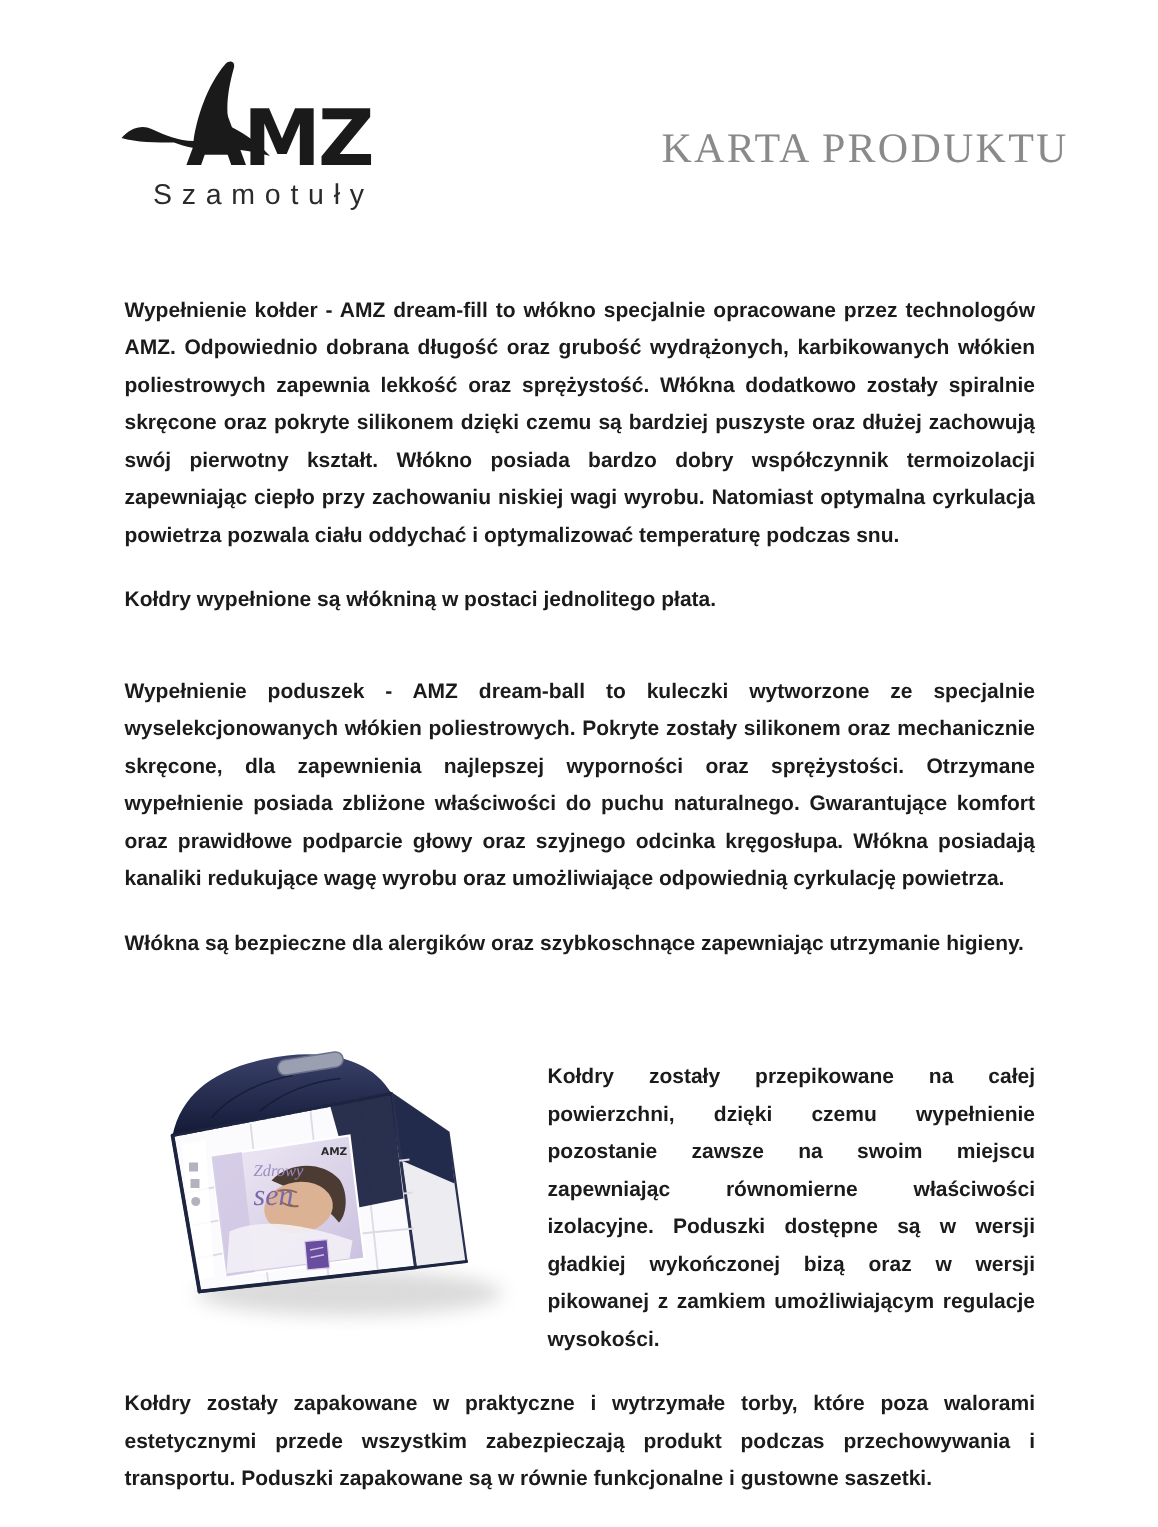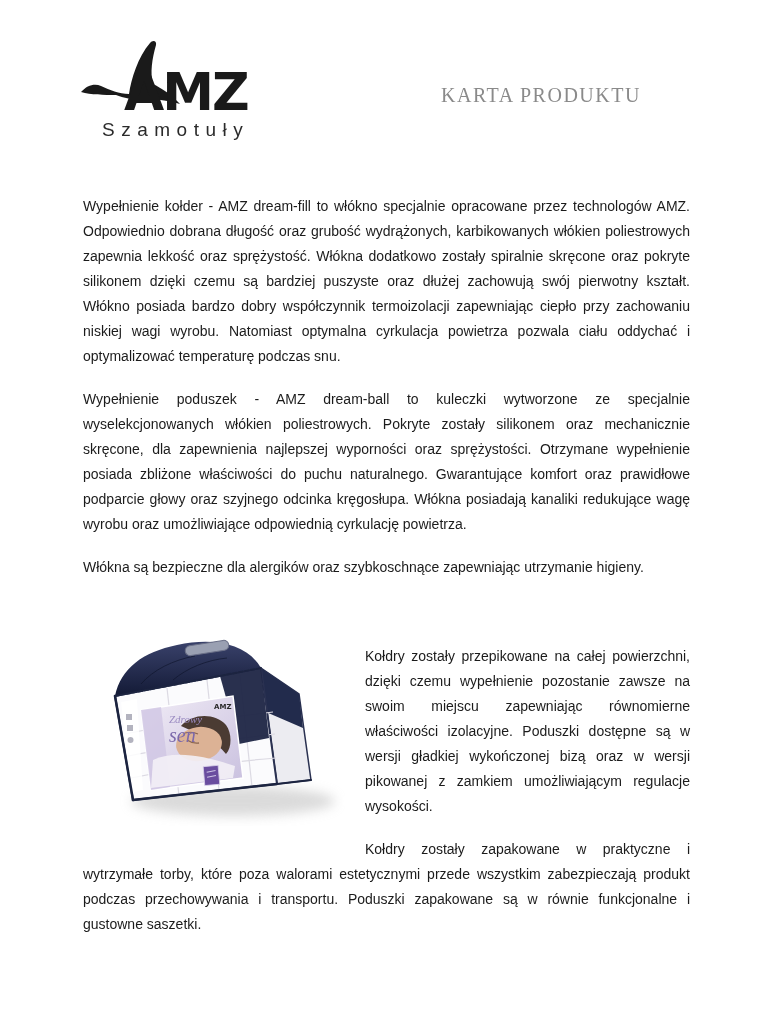--- a/index.html
+++ b/index.html
@@ -6,28 +6,28 @@
   .page{
     position:relative;width:768px;height:1018px;overflow:hidden;
     background:#ffffff;color:#1b1b1b;
     font-family:"Liberation Sans",sans-serif;
   }
   
   .brand{position:absolute;left:80px;top:38px;width:200px;height:102px;}
   .page-title{
     position:absolute;left:441px;top:84px;
     font-family:"Liberation Serif",serif;
-    font-size:20px;letter-spacing:1.5px;color:#8a8a8a;white-space:nowrap;
+    font-size:28px;letter-spacing:1.5px;color:#8a8a8a;white-space:nowrap;
   }
   
   .content{
     position:absolute;left:83px;top:194px;width:607px;
     font-size:14px;line-height:25px;text-align:justify;
   }
-  .content p{margin:0 0 18px 0;}
+  .content p{margin:0 0 18px 0;font-weight:bold;}
   p.single{margin-bottom:36px;}
   p.before-image{margin-bottom:64px;}
   
   .dreamfill-float{
     float:right;width:233px;height:130px;margin:0 0 8px 14px;
     position:relative;
   }
   .dreamfill-float svg{position:absolute;top:4px;left:0;}
   
   .pkg-float{
@@ -60,20 +60,21 @@
       <text x="22" y="98" font-family="Liberation Sans, sans-serif" font-size="19" font-weight="400" letter-spacing="6.5" fill="#2b2b2b">Szamotuły</text>
     </svg>
   </div>
 
   <div class="page-title">KARTA PRODUKTU</div>
 
   <div class="content">
 
 
     <p>Wypełnienie kołder - AMZ dream-fill to włókno specjalnie opracowane przez technologów AMZ. Odpowiednio dobrana długość oraz grubość wydrążonych, karbikowanych włókien poliestrowych zapewnia lekkość oraz sprężystość. Włókna dodatkowo zostały spiralnie skręcone oraz pokryte silikonem dzięki czemu są bardziej puszyste oraz dłużej zachowują swój pierwotny kształt. Włókno posiada bardzo dobry współczynnik termoizolacji zapewniając ciepło przy zachowaniu niskiej wagi wyrobu. Natomiast optymalna cyrkulacja powietrza pozwala ciału oddychać i optymalizować temperaturę podczas snu.</p>
+    <p class="single">Kołdry wypełnione są włókniną w postaci jednolitego płata.</p>
     <p>Wypełnienie poduszek - AMZ dream-ball to kuleczki wytworzone ze specjalnie wyselekcjonowanych włókien poliestrowych. Pokryte zostały silikonem oraz mechanicznie skręcone, dla zapewnienia najlepszej wyporności oraz sprężystości. Otrzymane wypełnienie posiada zbliżone właściwości do puchu naturalnego. Gwarantujące komfort oraz prawidłowe podparcie głowy oraz szyjnego odcinka kręgosłupa. Włókna posiadają kanaliki redukujące wagę wyrobu oraz umożliwiające odpowiednią cyrkulację powietrza.</p>
     <p class="before-image">Włókna są bezpieczne dla alergików oraz szybkoschnące zapewniając utrzymanie higieny.</p>
 
     <div class="pkg-float">
       <svg width="262" height="196" viewBox="0 0 262 196">
         <defs>
           <filter id="sh" x="-40%" y="-40%" width="180%" height="180%">
             <feGaussianBlur stdDeviation="6"></feGaussianBlur>
           </filter>
           <linearGradient id="navyGrad" x1="0" y1="0" x2="0" y2="1">

